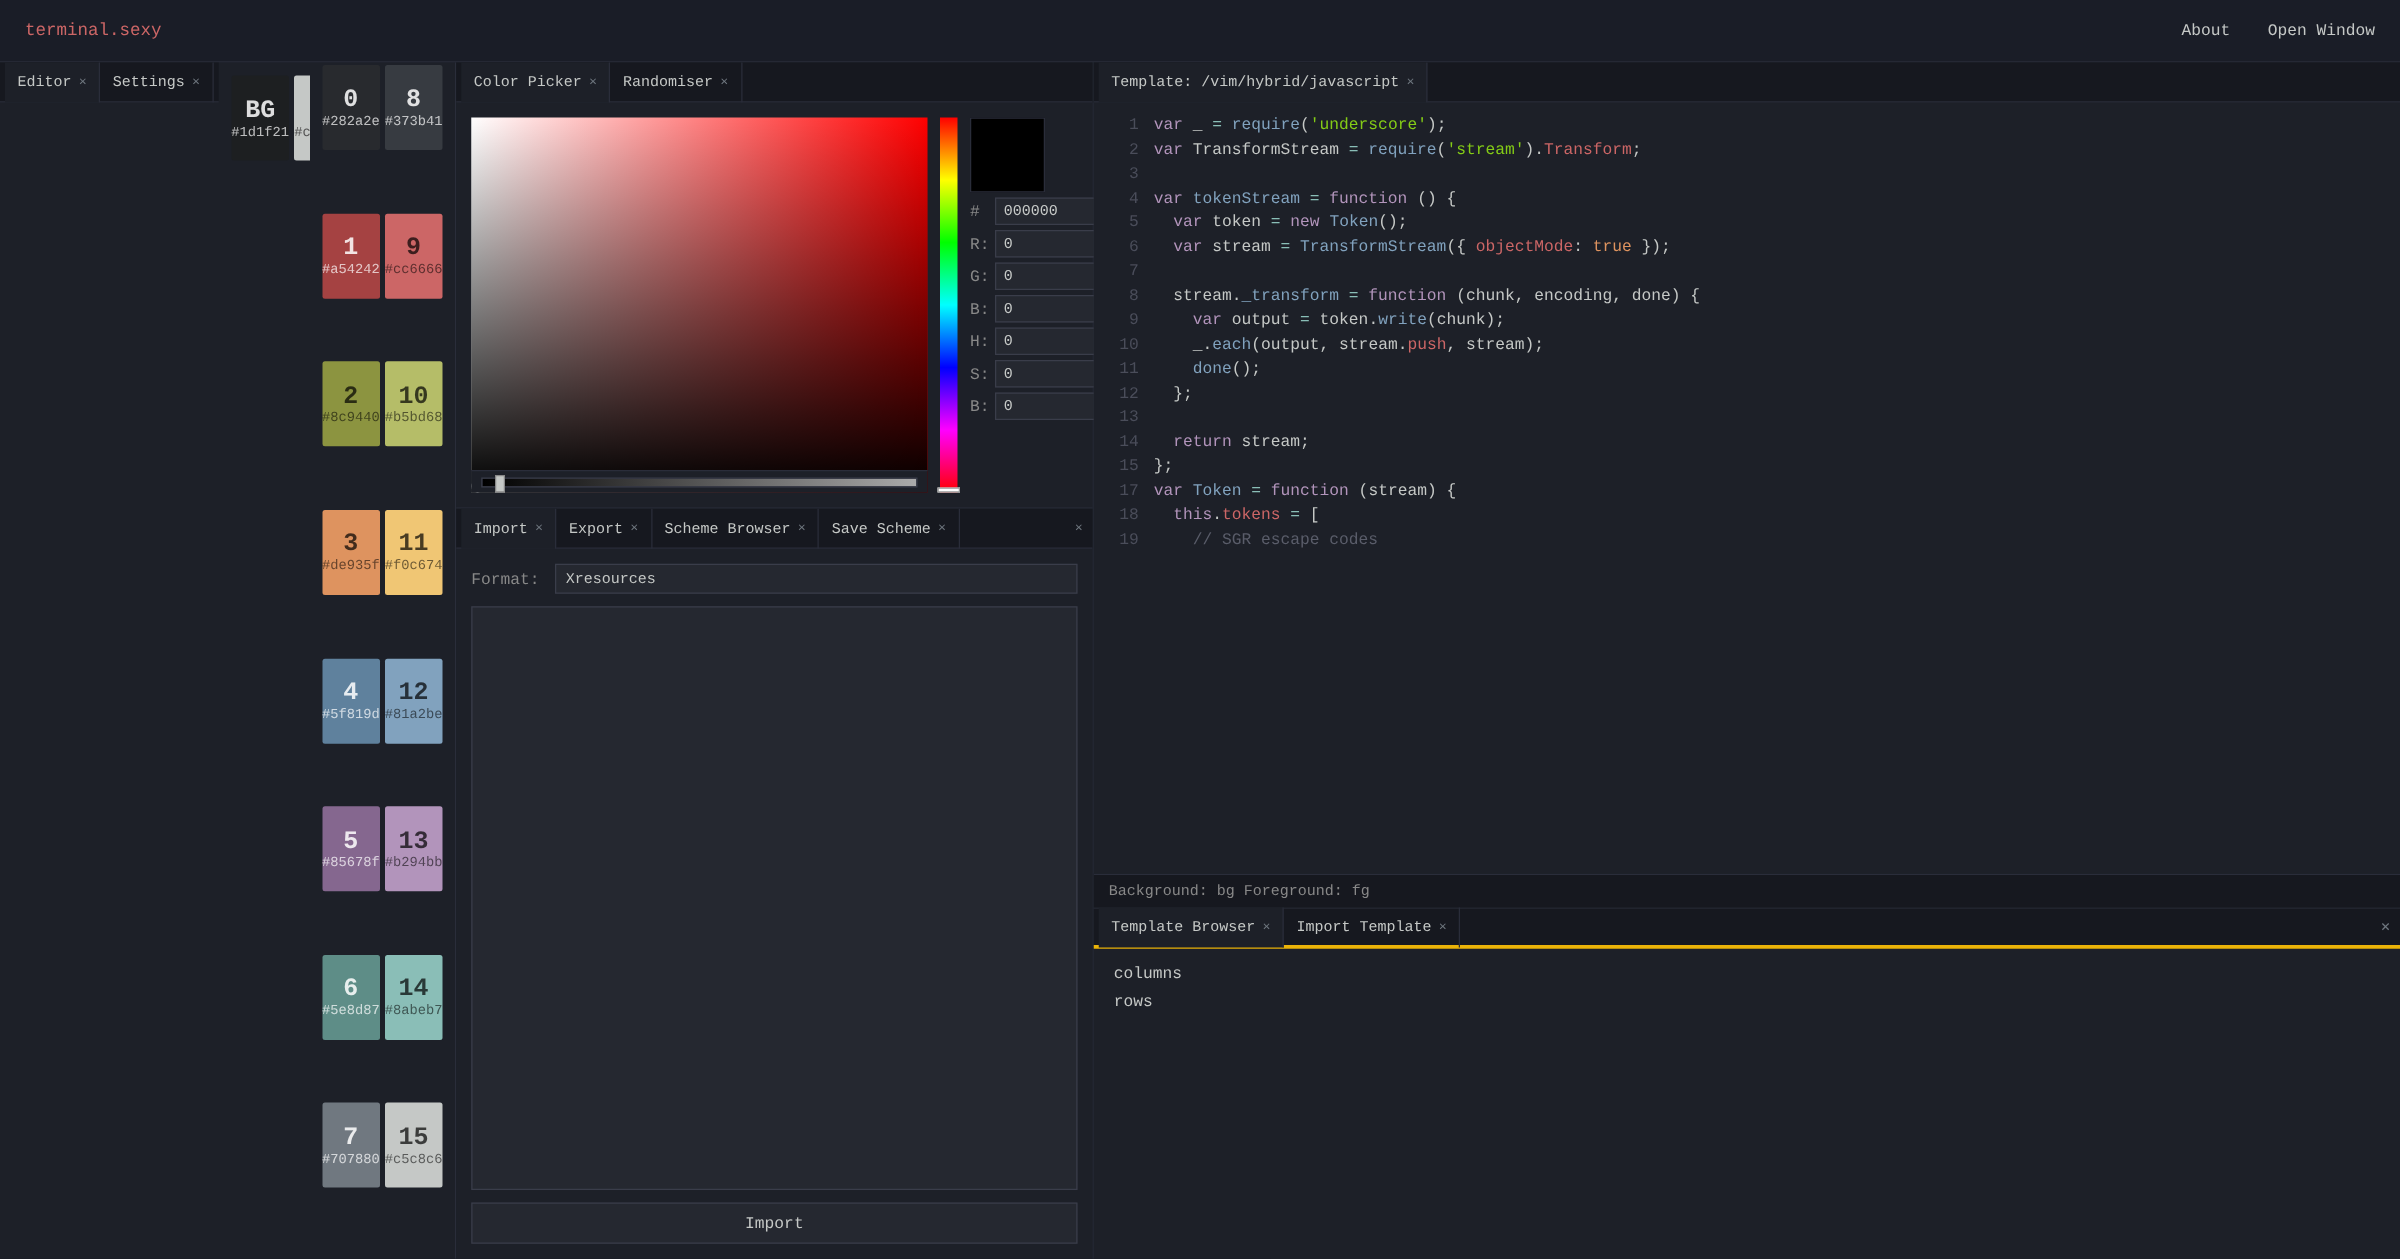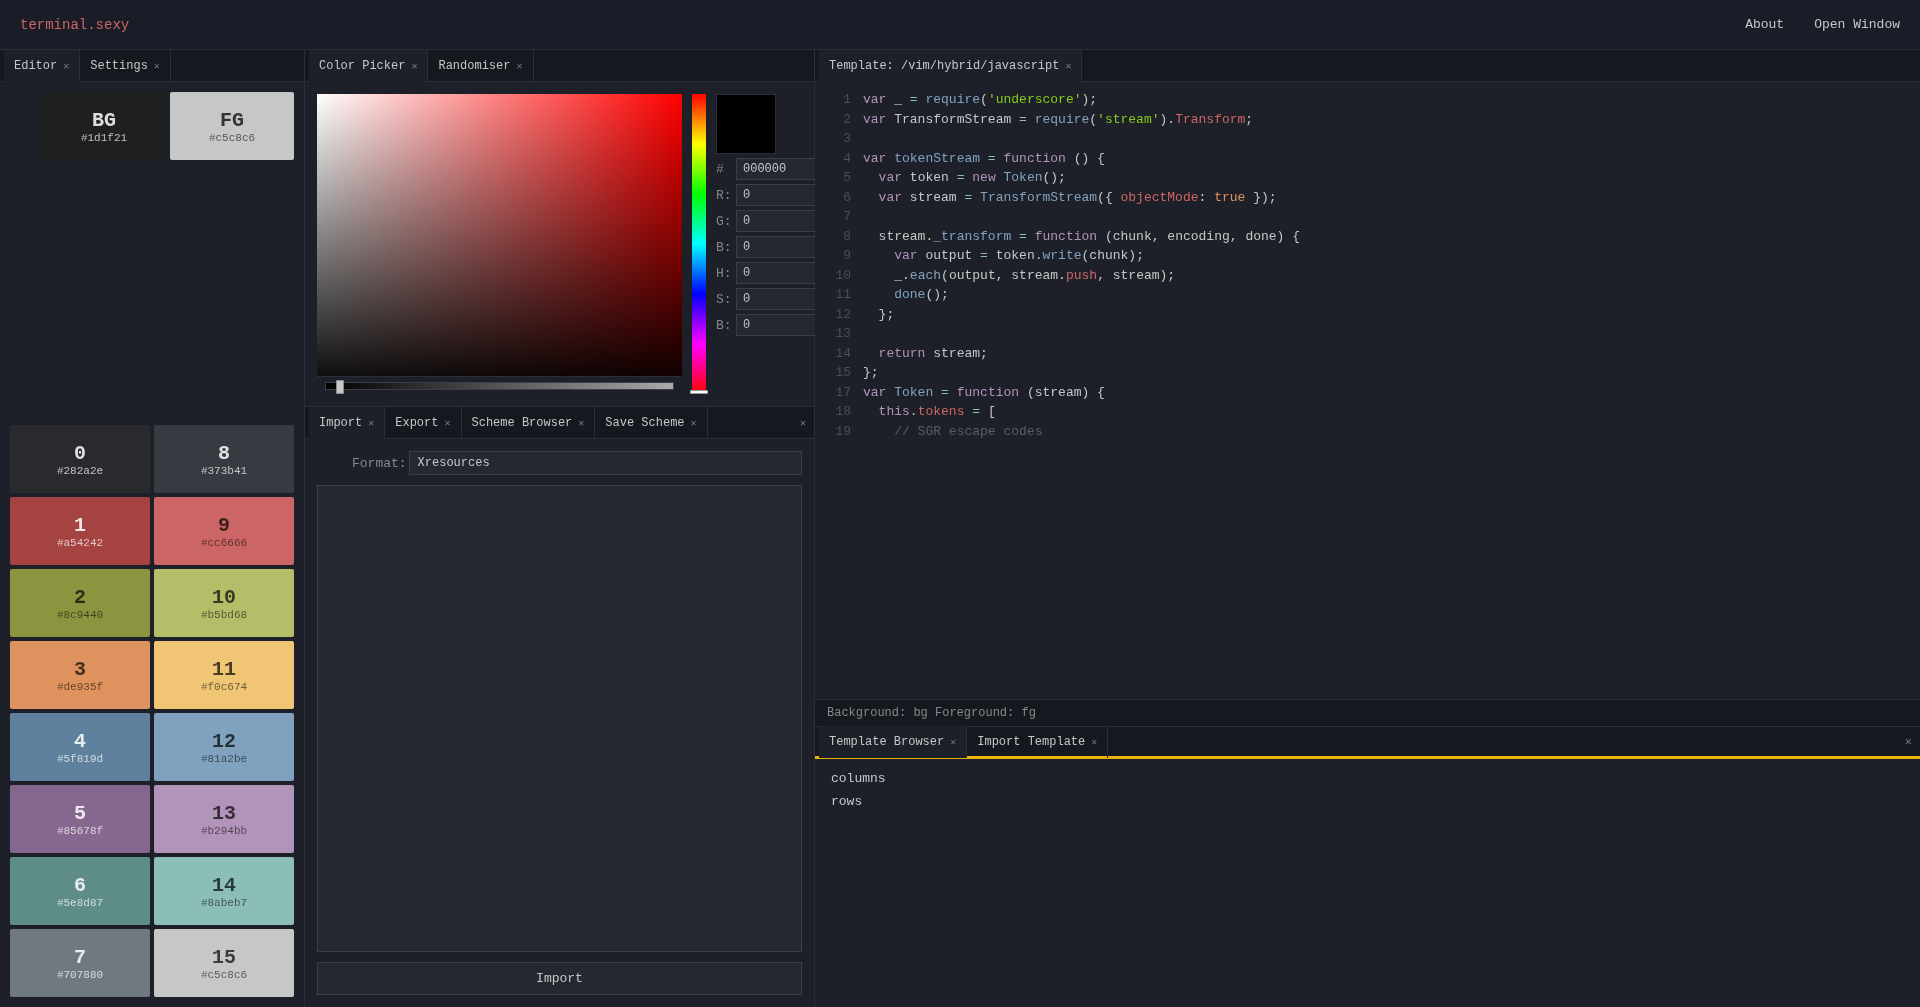--- a/index.html
+++ b/index.html
@@ -37,25 +37,25 @@
     }
 
     
     .main-layout {
       display: flex;
       height: calc(1007px - 50px);
     }
 
     
     .left-panel {
-      width: 305px;
+      width: 365px;
       background: #1d2028;
       border-right: 1px solid #2a2d3a;
       display: flex;
-      flex-direction: column;
+      flex-direction: row;
       flex-shrink: 0;
     }
     .tab-bar {
       display: flex;
       background: #16181f;
       height: 32px;
       align-items: center;
       border-bottom: 1px solid #2a2d3a;
       padding: 0 4px;
     }
@@ -78,21 +78,20 @@
       color: #707880;
       cursor: pointer;
     }
     .color-grid {
       display: grid;
       grid-template-columns: 1fr 1fr;
       gap: 0;
       padding: 8px;
       flex: 1;
       overflow-y: auto;
-      margin-left: 32px;
     }
     .color-cell {
       display: flex;
       flex-direction: column;
       align-items: center;
       justify-content: center;
       height: 68px;
       margin: 2px;
       border-radius: 2px;
       cursor: pointer;
@@ -227,22 +226,21 @@
     .import-body {
       padding: 12px;
       display: flex;
       flex-direction: column;
       gap: 10px;
       flex: 1;
     }
     .format-row {
       display: flex;
       align-items: center;
-      gap: 2px;
-      margin-left: 35px;
+      gap: 12px;
     }
     .format-label {
       color: #888;
     }
     .format-input {
       flex: 1;
       background: #252830;
       border: 1px solid #3a3d4a;
       color: #c5c8c6;
       padding: 4px 8px;

